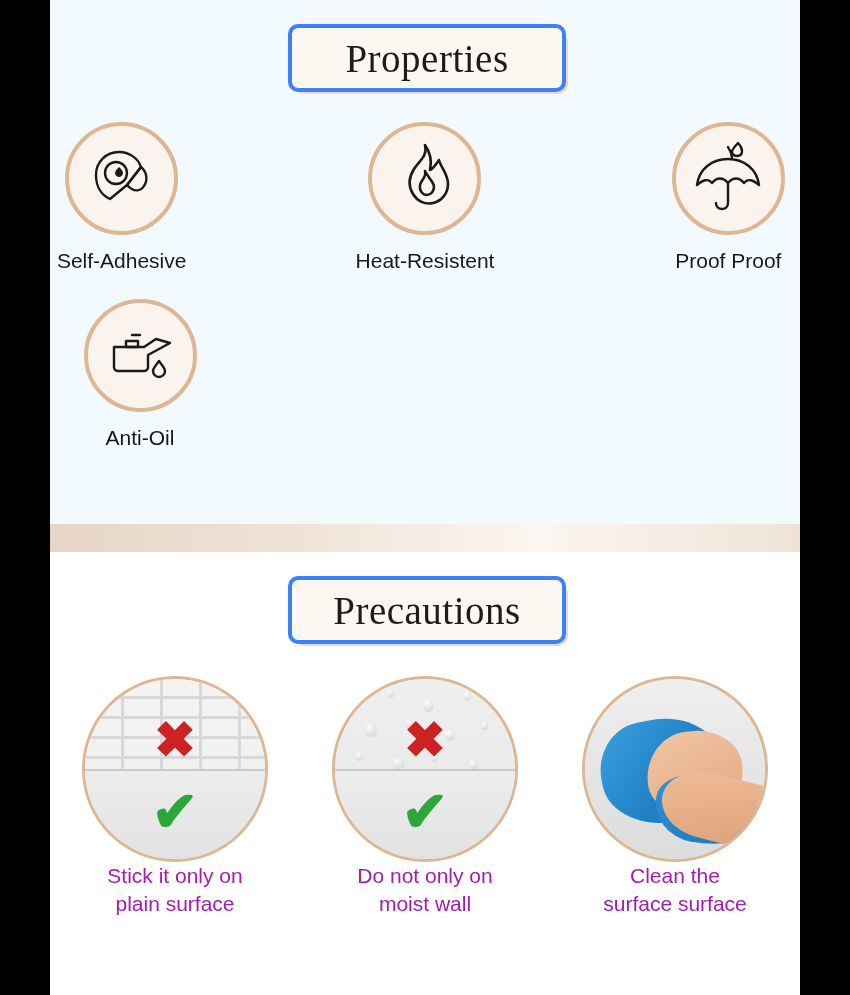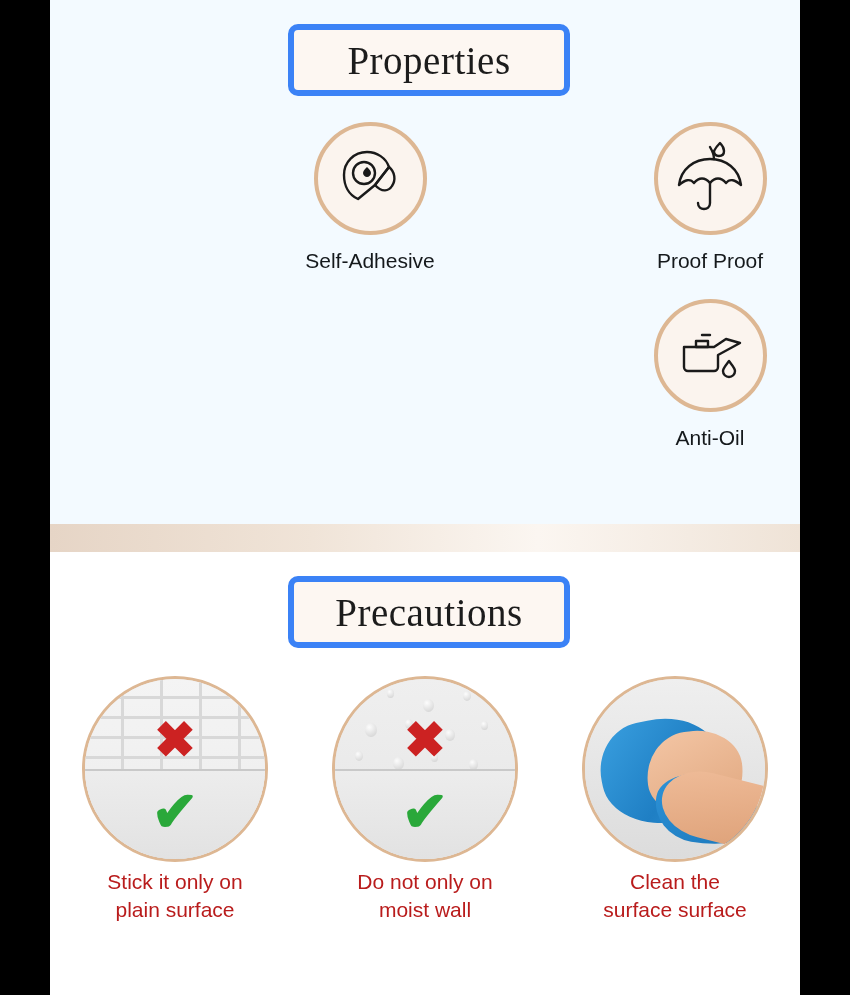--- a/index.html
+++ b/index.html
@@ -51,40 +51,39 @@
     background: #ead9cb;
     border-radius: 10px;
   }
   .banner-box {
     position: absolute;
     left: 0;
     top: 0;
     width: 270px;
     height: 60px;
     background: #fdf7f2;
-    border: 6px solid #3b82f6;
+    border: 4px solid #3b82f6;
     border-radius: 10px;
     display: flex;
     align-items: center;
     justify-content: center;
   }
   .banner-text {
     font-family: "Liberation Serif", serif;
     font-size: 39px;
     color: #1c1c1c;
     letter-spacing: 0.5px;
     line-height: 1;
   }
   .props-banner-wrap { padding-top: 24px; }
 
   .icon-row {
     display: flex;
-    justify-content: flex-end;
+    justify-content: space-between;
     align-items: flex-start;
-    padding-left: 48px;
   }
   .row1 { margin-top: 34px; gap: 160px; }
   .row2 { margin-top: 26px; gap: 80px; }
 
   .prop-item {
     width: 180px;
     display: flex;
     flex-direction: column;
     align-items: center;
   }
@@ -140,23 +139,23 @@
     width: 186px;
     height: 186px;
     border-radius: 50%;
     border: 3px solid #ddb793;
     overflow: hidden;
     position: relative;
     box-sizing: border-box;
     background: #e9e9e9;
   }
   .prec-label {
-    margin-top: 6px;
+    margin-top: 0;
     font-size: 21px;
-    color: #b91c1c;
+    color: #a21caf;
     text-align: center;
     line-height: 1.35;
   }
 
   
   .brick {
     position: absolute;
     inset: 0;
     background:
       repeating-linear-gradient(to bottom, transparent 0 17px, #d8d8d8 17px 20px),
@@ -282,20 +281,31 @@
                 <path d="M10 34c0-13 10-23 23-23 10 0 19 6 22 15L41 44 24 58C15 54 10 45 10 34z"></path>
                 <path d="M41 44l14-18c6 5 7 13 3 19-3 5-10 7-17 -1z"></path>
                 <circle cx="30" cy="32" r="11"></circle>
                 <path d="M33 26c2 2 4 4 4 6 0 2-2 4-4 4s-4-2-4-4c0-2 2-4 4-6z" fill="#1a1a1a" stroke="none"></path>
               </svg>
             </span>
           </div>
           <div class="prop-label">Self-Adhesive</div>
         </div>
 
+        <div class="prop-item">
+          <div class="circle">
+            <span>
+              <svg width="66" height="72" viewBox="0 0 66 72" fill="none" stroke="#1a1a1a" stroke-width="2.6" stroke-linecap="round" stroke-linejoin="round">
+                <path d="M33 4c3 11-6 16-11 24-5 8-6 17-1 25 4 7 12 11 20 9 9-2 15-10 15-19 0-10-7-16-9-24-4 6-6 9-9 10 2-9 0-18-5-25z"></path>
+                <path d="M33 30c2 6-4 9-5 14-1 5 2 10 7 10 4 0 7-4 7-8 0-5-5-8-9-16z"></path>
+              </svg>
+            </span>
+          </div>
+          <div class="prop-label">Heat-Resistent</div>
+        </div>
 
         <div class="prop-item">
           <div class="circle">
             <span>
               <svg width="78" height="72" viewBox="0 0 78 72" fill="none" stroke="#1a1a1a" stroke-width="2.4" stroke-linecap="round" stroke-linejoin="round">
                 <path d="M39 6c3 5 4 9 4 12"></path>
                 <path d="M43 10c2-4 4-6 6-8 2 2 4 5 4 8 0 3-2 5-5 5s-5-2-5-5z"></path>
                 <path d="M8 44c2-16 15-26 31-26s29 10 31 26c-6-5-11-7-15-2-5-6-11-6-16 0-5-6-11-6-16 0-4-5-9-3-15 2z"></path>
                 <path d="M39 42v20c0 4-3 6-6 6s-6-2-6-6"></path>
               </svg>

